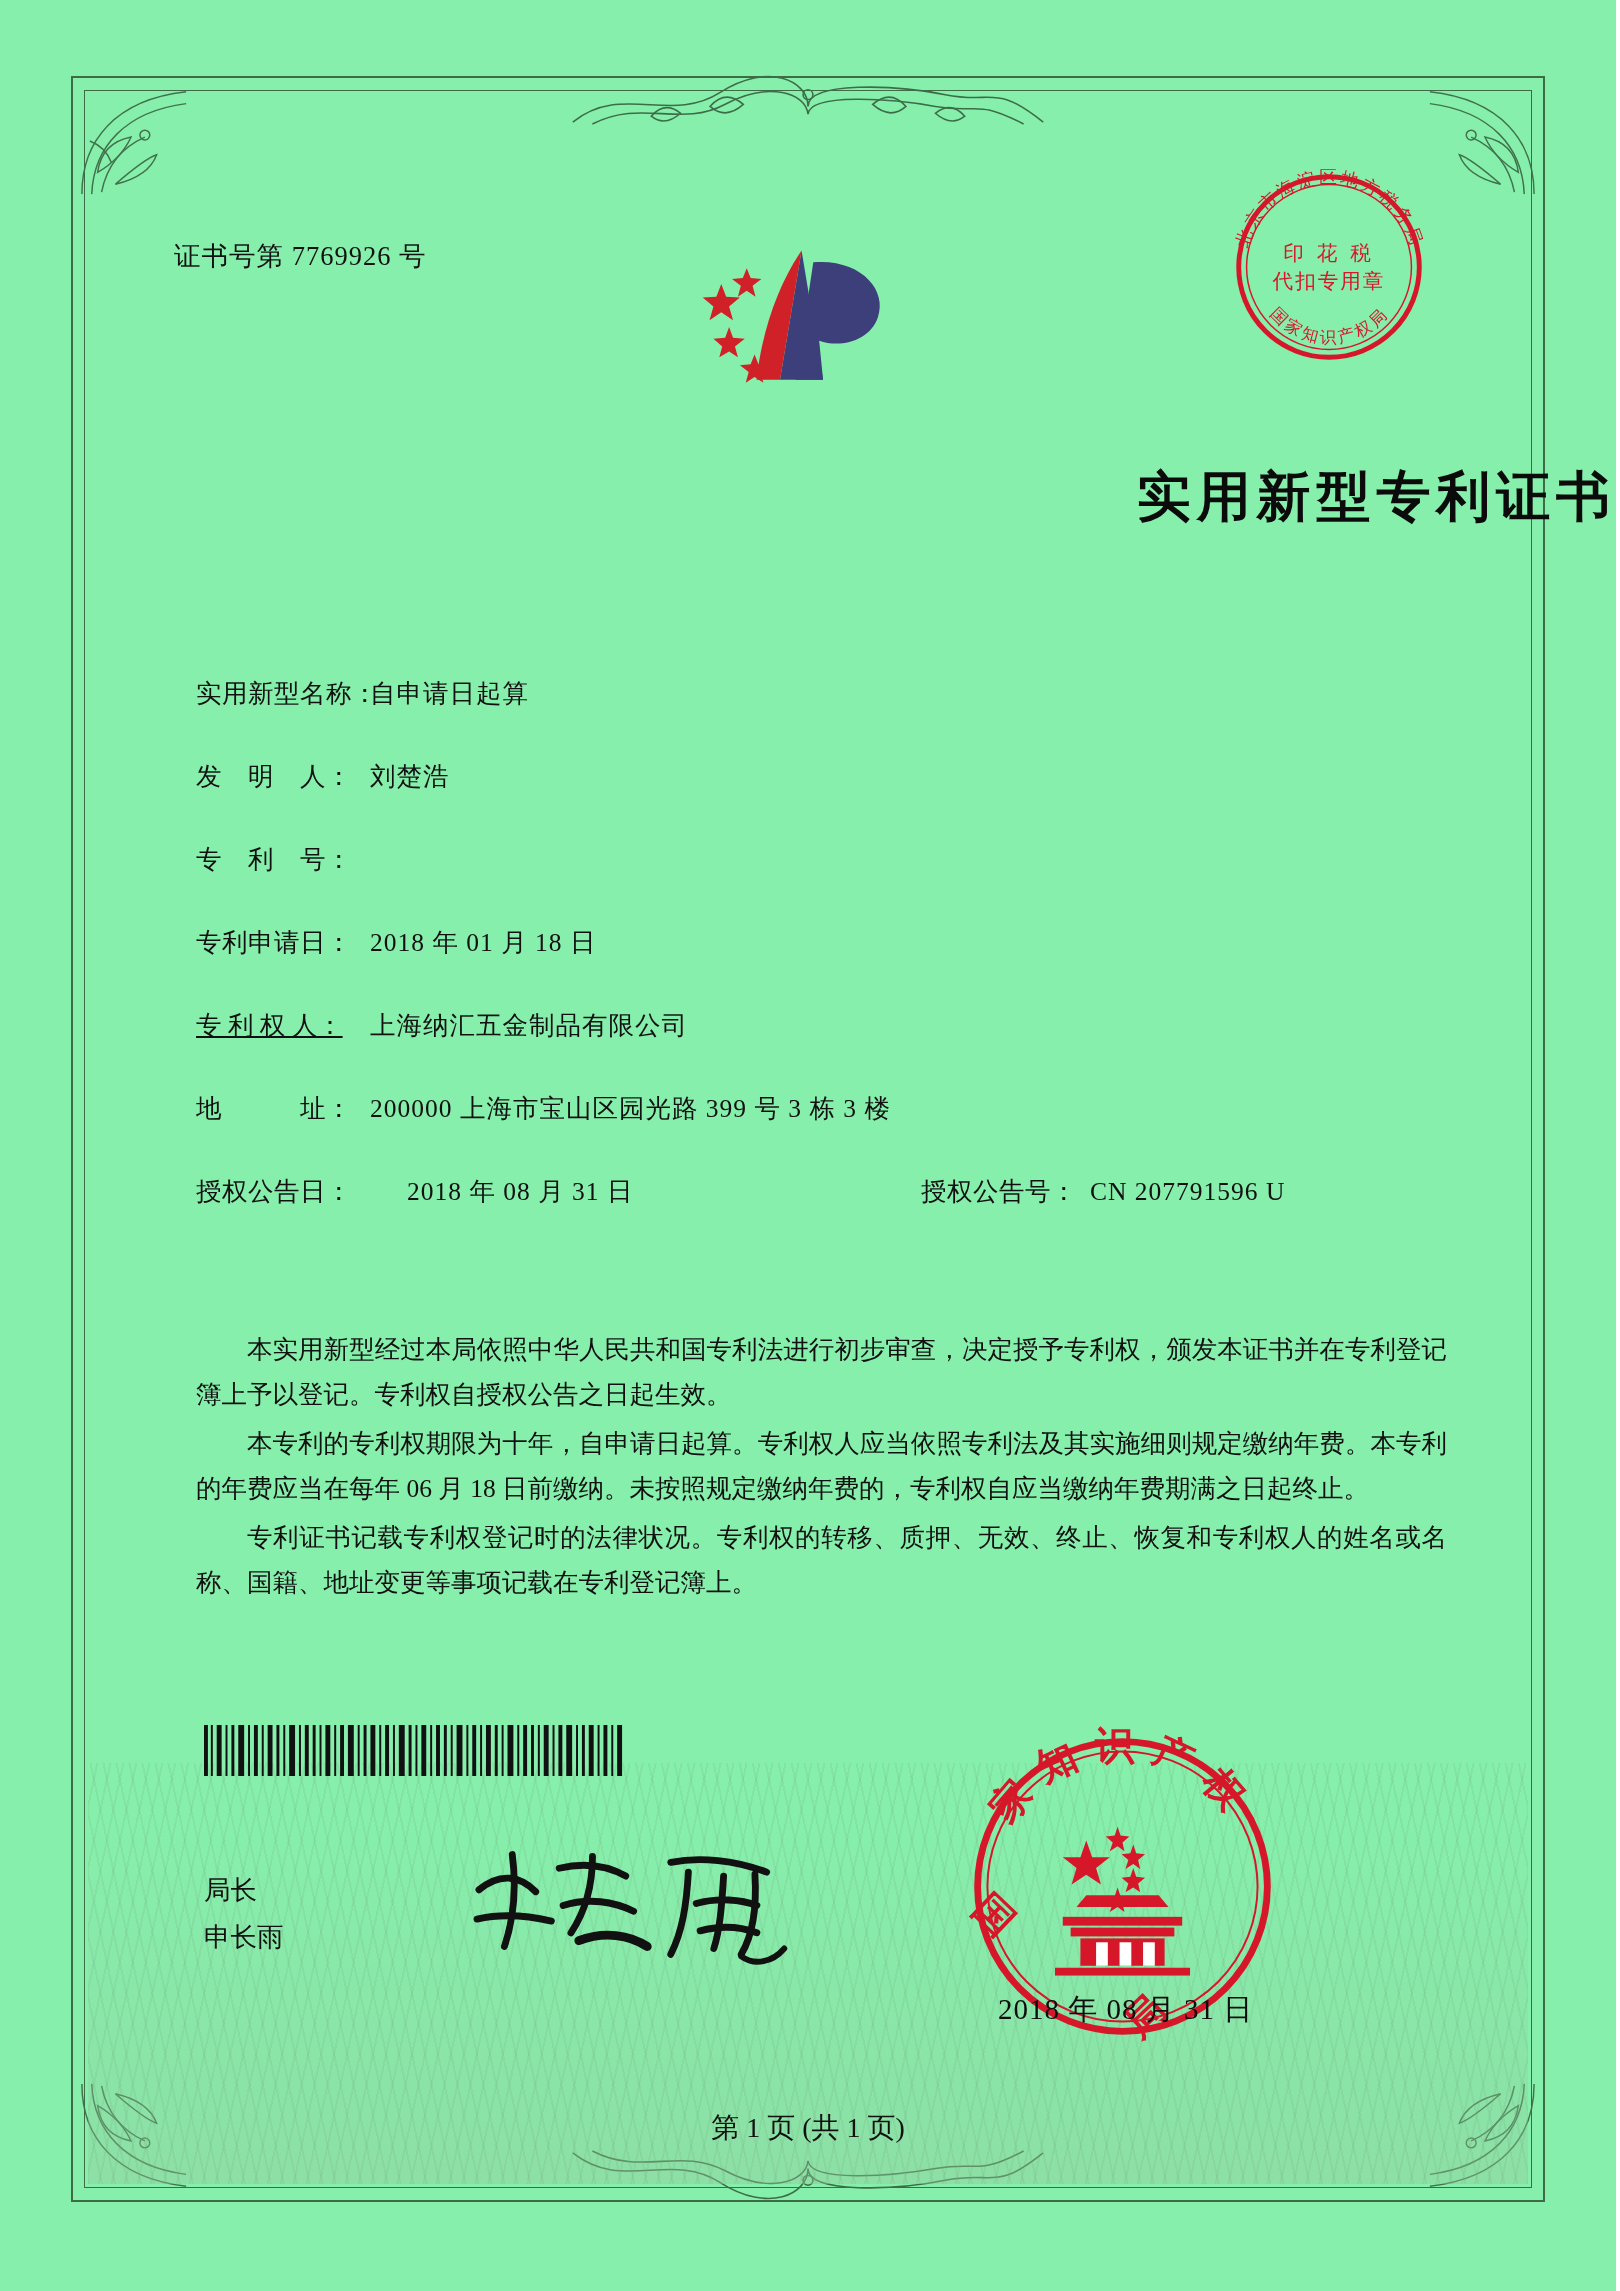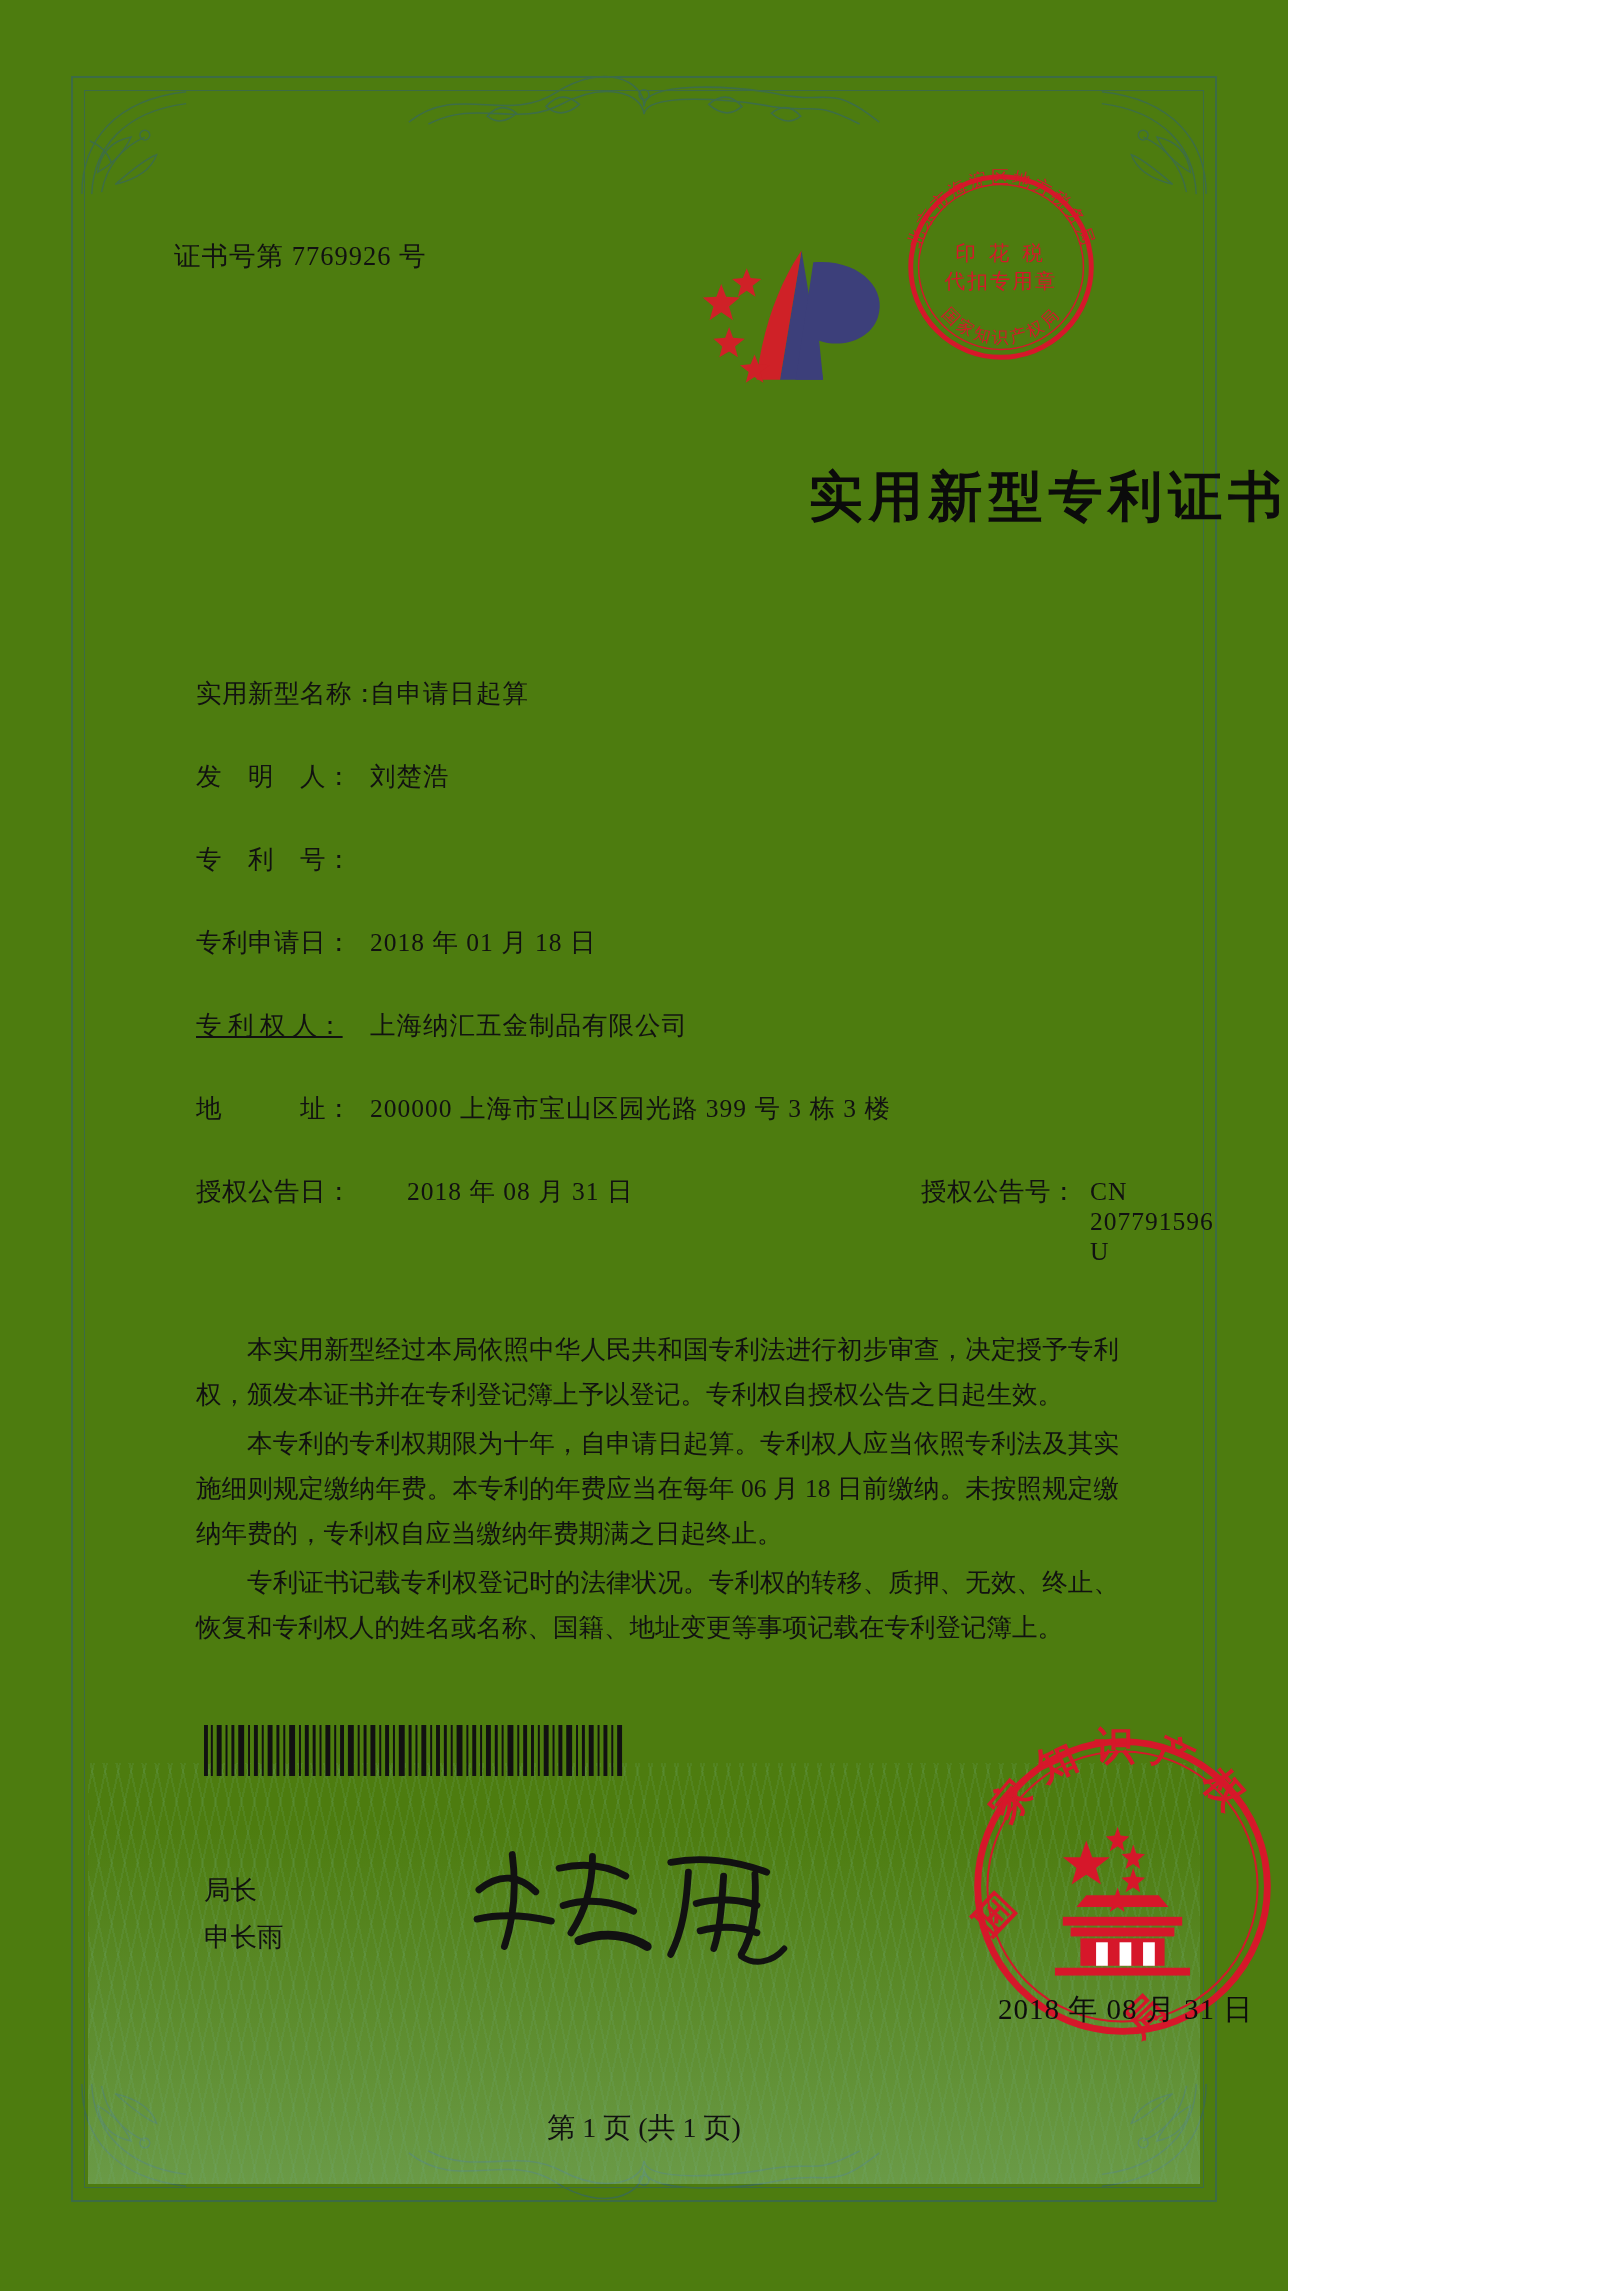--- a/index.html
+++ b/index.html
@@ -5,23 +5,23 @@
   html, body {
     margin: 0;
     padding: 0;
     background: #ffffff;
   }
   body {
     font-family: "Liberation Serif", "DejaVu Serif", serif;
   }
   .page {
     position: relative;
-    width: 1288px;
+    width: 1616px;
     height: 2292px;
-    background: #4d7c0f;
+    background: #86efac;
     overflow: hidden;
   }
 
   
   .frame-outer {
     position: absolute;
     left: 71px;
     top: 76px;
     right: 71px;
     bottom: 90px;

